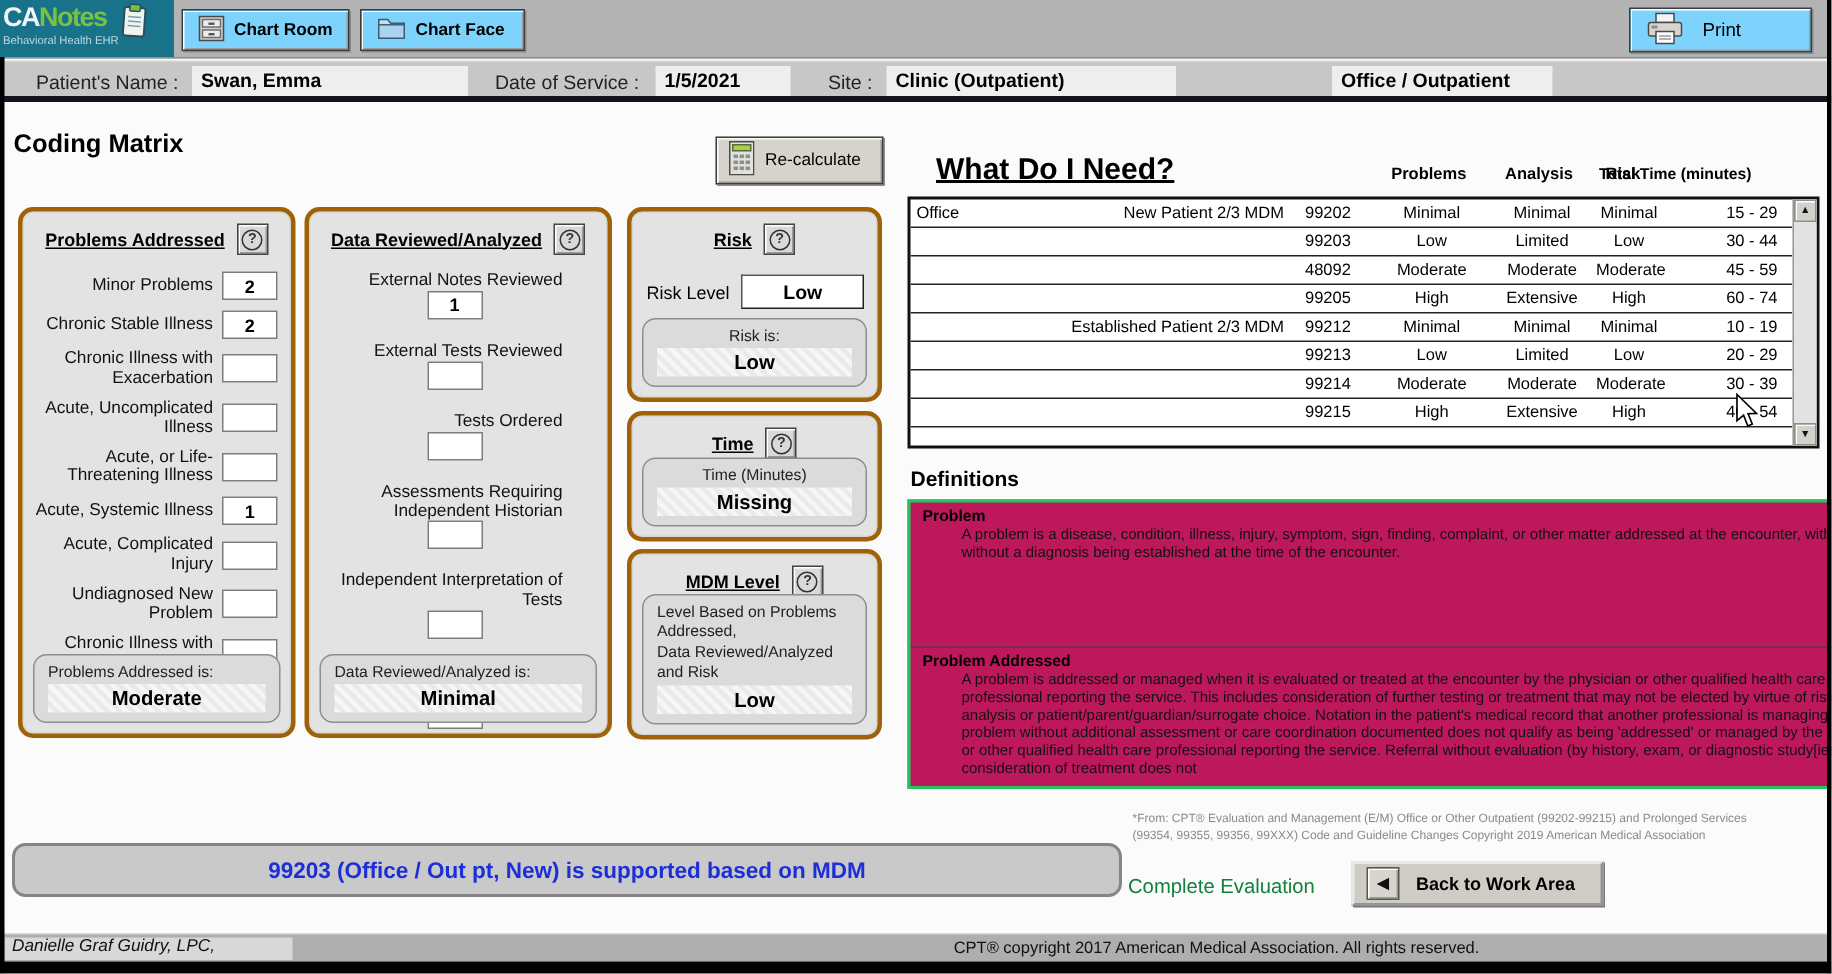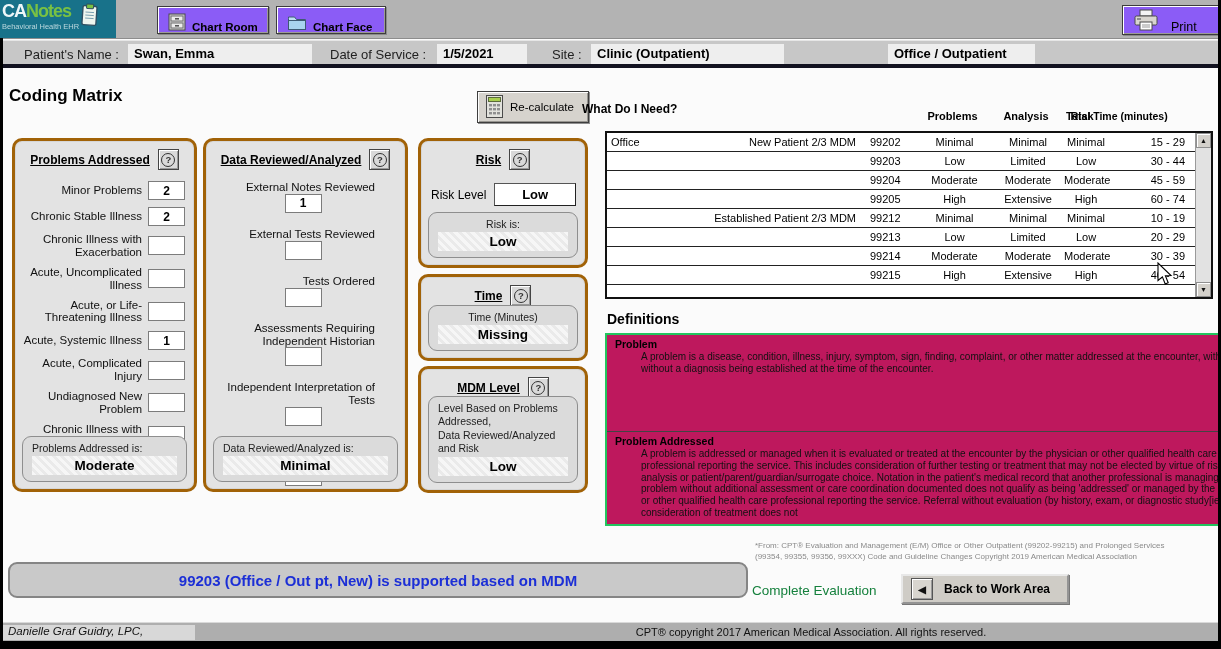--- a/index.html
+++ b/index.html
@@ -14,23 +14,23 @@
   
   .toolbar { position:absolute; left:0; top:0; width:100%; height:39px; background:#b3b3b3; border-bottom:1px solid #8d8d8d; }
   .logo { position:absolute; left:0; top:0; width:116px; height:38px; background:#18728a; padding:2px 3px 0 2px; overflow:hidden; }
   .logo-line { display:flex; align-items:center; }
   .logo-brand { font-weight:bold; font-size:18px; line-height:1; letter-spacing:-1px; }
   .logo-brand .b1 { color:#eef6f8; }
   .logo-brand .b2 { color:#79c143; }
   .logo-sub { font-size:7.5px; color:#bcd8de; margin-top:2px; }
   .logo-clip { margin-left:2px; }
 
-  .tbtn { position:absolute; top:6px; height:28px; background:#8b5cf6; border:1px solid #3c3c3c;
+  .tbtn { position:absolute; top:6px; height:28px; background:#7dd3fc; border:1px solid #3c3c3c;
           box-shadow: inset 1px 1px 0 #fff, inset -1px -1px 0 #9d9b95, 1px 1px 0 #8a8a8a;
-          display:flex; align-items:flex-end; gap:6px; padding:0 10px; font-size:11.5px; font-weight:bold; cursor:default;margin-left:36px; }
+          display:flex; align-items:center; gap:6px; padding:0 10px; font-size:11.5px; font-weight:bold; cursor:default; }
   #btn-chart-room { left:121px; width:112px; }
   #btn-chart-face { left:240px; width:110px; }
   #btn-print { left:1086px; top:5px; width:122px; height:30px; font-weight:normal; font-size:12.5px; gap:12px; }
 
   
   .patientbar { position:absolute; left:0; top:40px; width:100%; height:28px; background:#c7c7c7; border-top:1px solid #e6e6e6; border-bottom:4px solid #121220; }
   .plabel { position:absolute; top:6px; font-size:13px; color:#222; white-space:nowrap; }
   .pfield { position:absolute; top:3px; height:20px; background:#eeeeee; font-size:13px; font-weight:bold; color:#000; padding:2px 6px; white-space:nowrap; overflow:hidden; }
   #pl-name { left:24px; }  #pf-name { left:128px; width:184px; }
   #pl-dos  { left:330px; } #pf-dos  { left:437px; width:90px; }
@@ -75,21 +75,21 @@
   .rb-center .result-label { text-align:center; }
 
   .risk-level-row { position:absolute; top:42px; left:10px; right:9px; display:flex; align-items:center; gap:8px; }
   .risk-level-label { font-size:12px; white-space:nowrap; }
   .risk-level-field { flex:1; height:23px; background:#fff; border:1px solid #555; border-right-color:#222; border-bottom-color:#222;
                       font-size:13px; font-weight:bold; text-align:center; line-height:21px; }
 
   #mdm-result .result-label { white-space:pre-line; line-height:1.26; }
 
   
-  #wdin-title { position:absolute; left:582px; top:102px; font-size:12px; font-weight:bold; }
+  #wdin-title { position:absolute; left:624px; top:102px; font-size:20px; font-weight:bold;text-decoration:underline; }
   .wdin-h { position:absolute; top:110px; font-size:11px; font-weight:bold; text-align:center; }
   #wh-problems { left:915px; width:75px; }
   #wh-analysis { left:990px; width:72px; }
   #wh-risk     { left:1058px; width:48px; }
   #wh-time     { left:1066px; width:130px; text-align:left; font-size:10.5px; }
 
   .wdin-table { position:absolute; left:605px; top:131px; width:608px; height:168px; background:#fff; border:2px solid #111; }
   .wdin-rows { position:absolute; left:0; top:0; right:16px; bottom:0; overflow:hidden; }
   .trow { display:flex; height:19px; border-bottom:1px solid #222; align-items:center; font-size:11px; }
   .trow-filler { border-bottom:none; flex:1; }
@@ -387,21 +387,21 @@
           <span class="c-type"></span>
           <span class="c-code">99203</span>
           <span class="c-prob">Low</span>
           <span class="c-ana">Limited</span>
           <span class="c-risk">Low</span>
           <span class="c-time">30 - 44</span>
         </div>
         <div class="trow">
           <span class="c-site"></span>
           <span class="c-type"></span>
-          <span class="c-code">99204</span>
+          <span class="c-code">48092</span>
           <span class="c-prob">Moderate</span>
           <span class="c-ana">Moderate</span>
           <span class="c-risk">Moderate</span>
           <span class="c-time">45 - 59</span>
         </div>
         <div class="trow">
           <span class="c-site"></span>
           <span class="c-type"></span>
           <span class="c-code">99205</span>
           <span class="c-prob">High</span>

